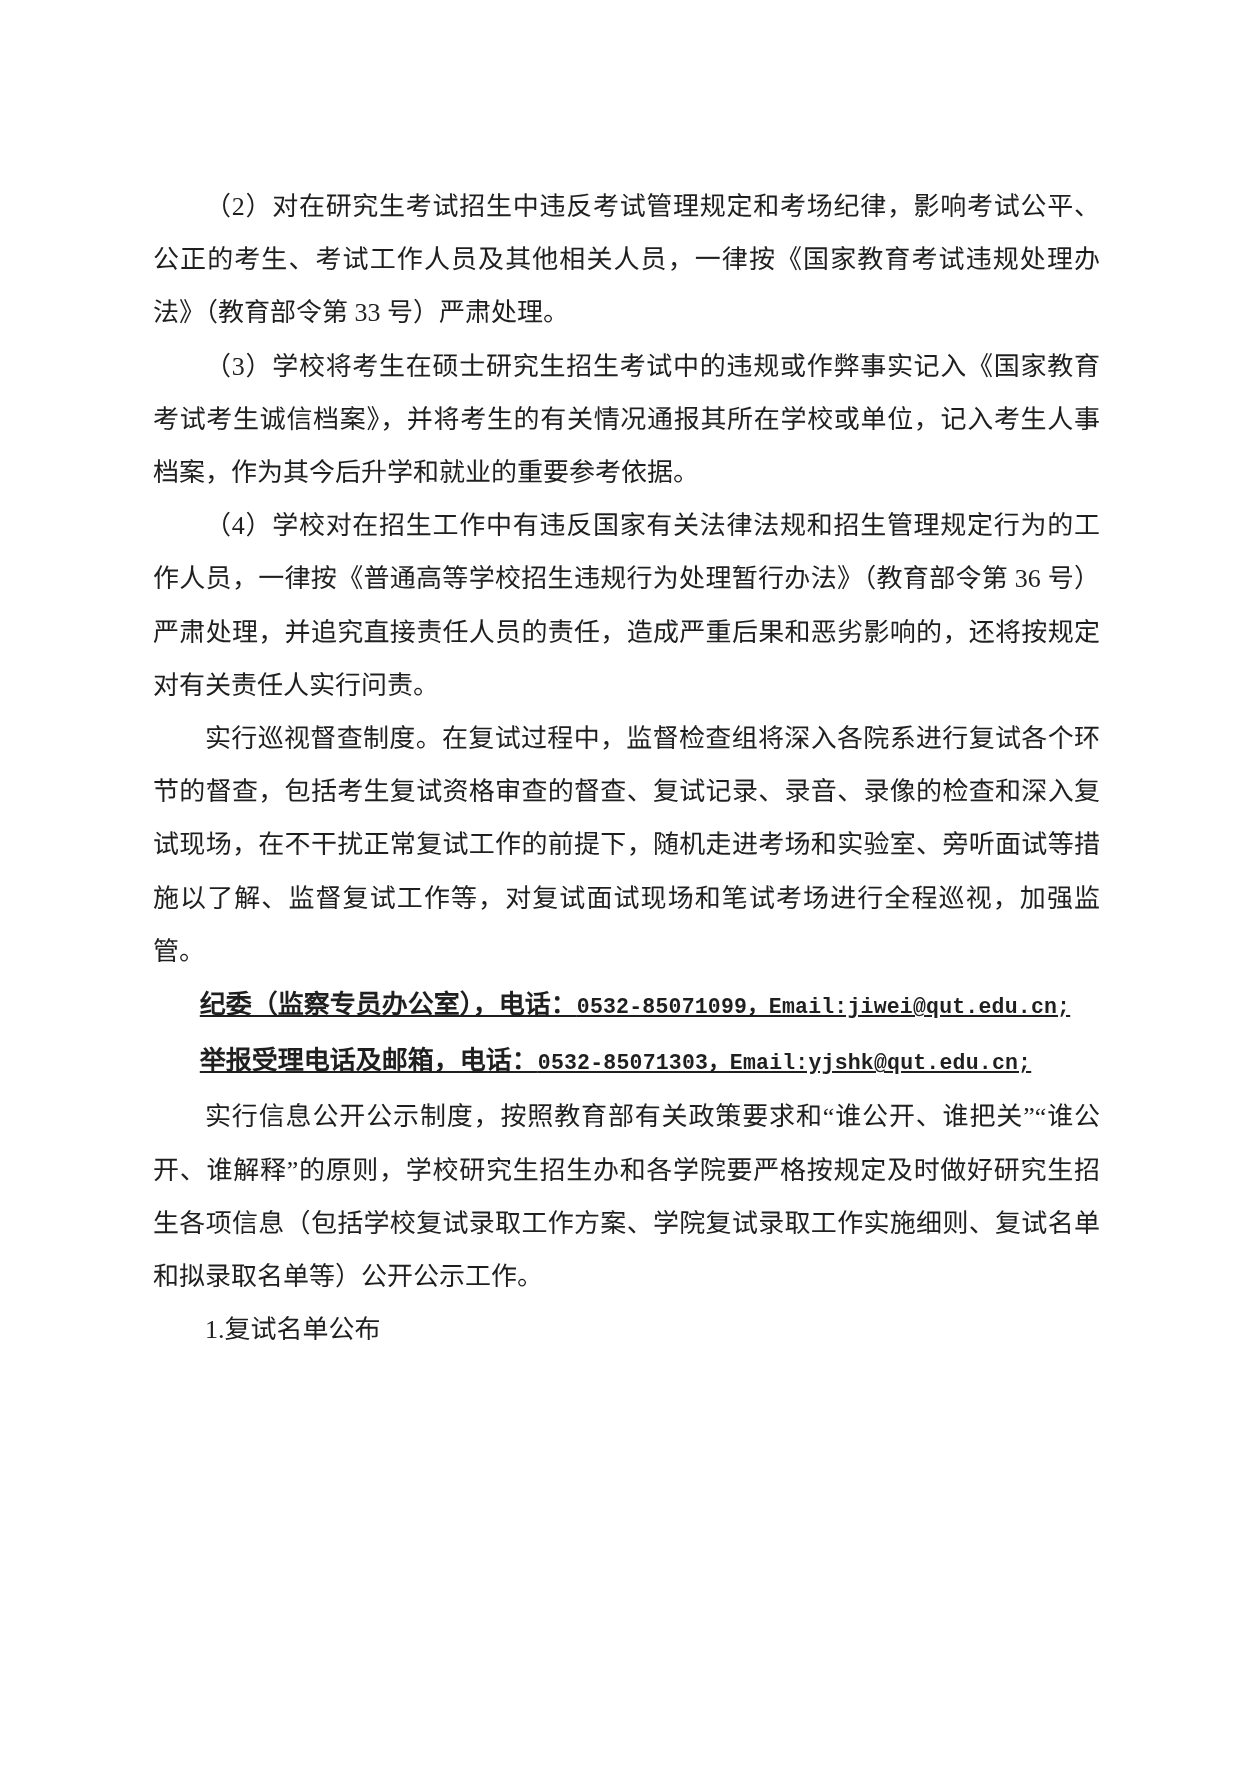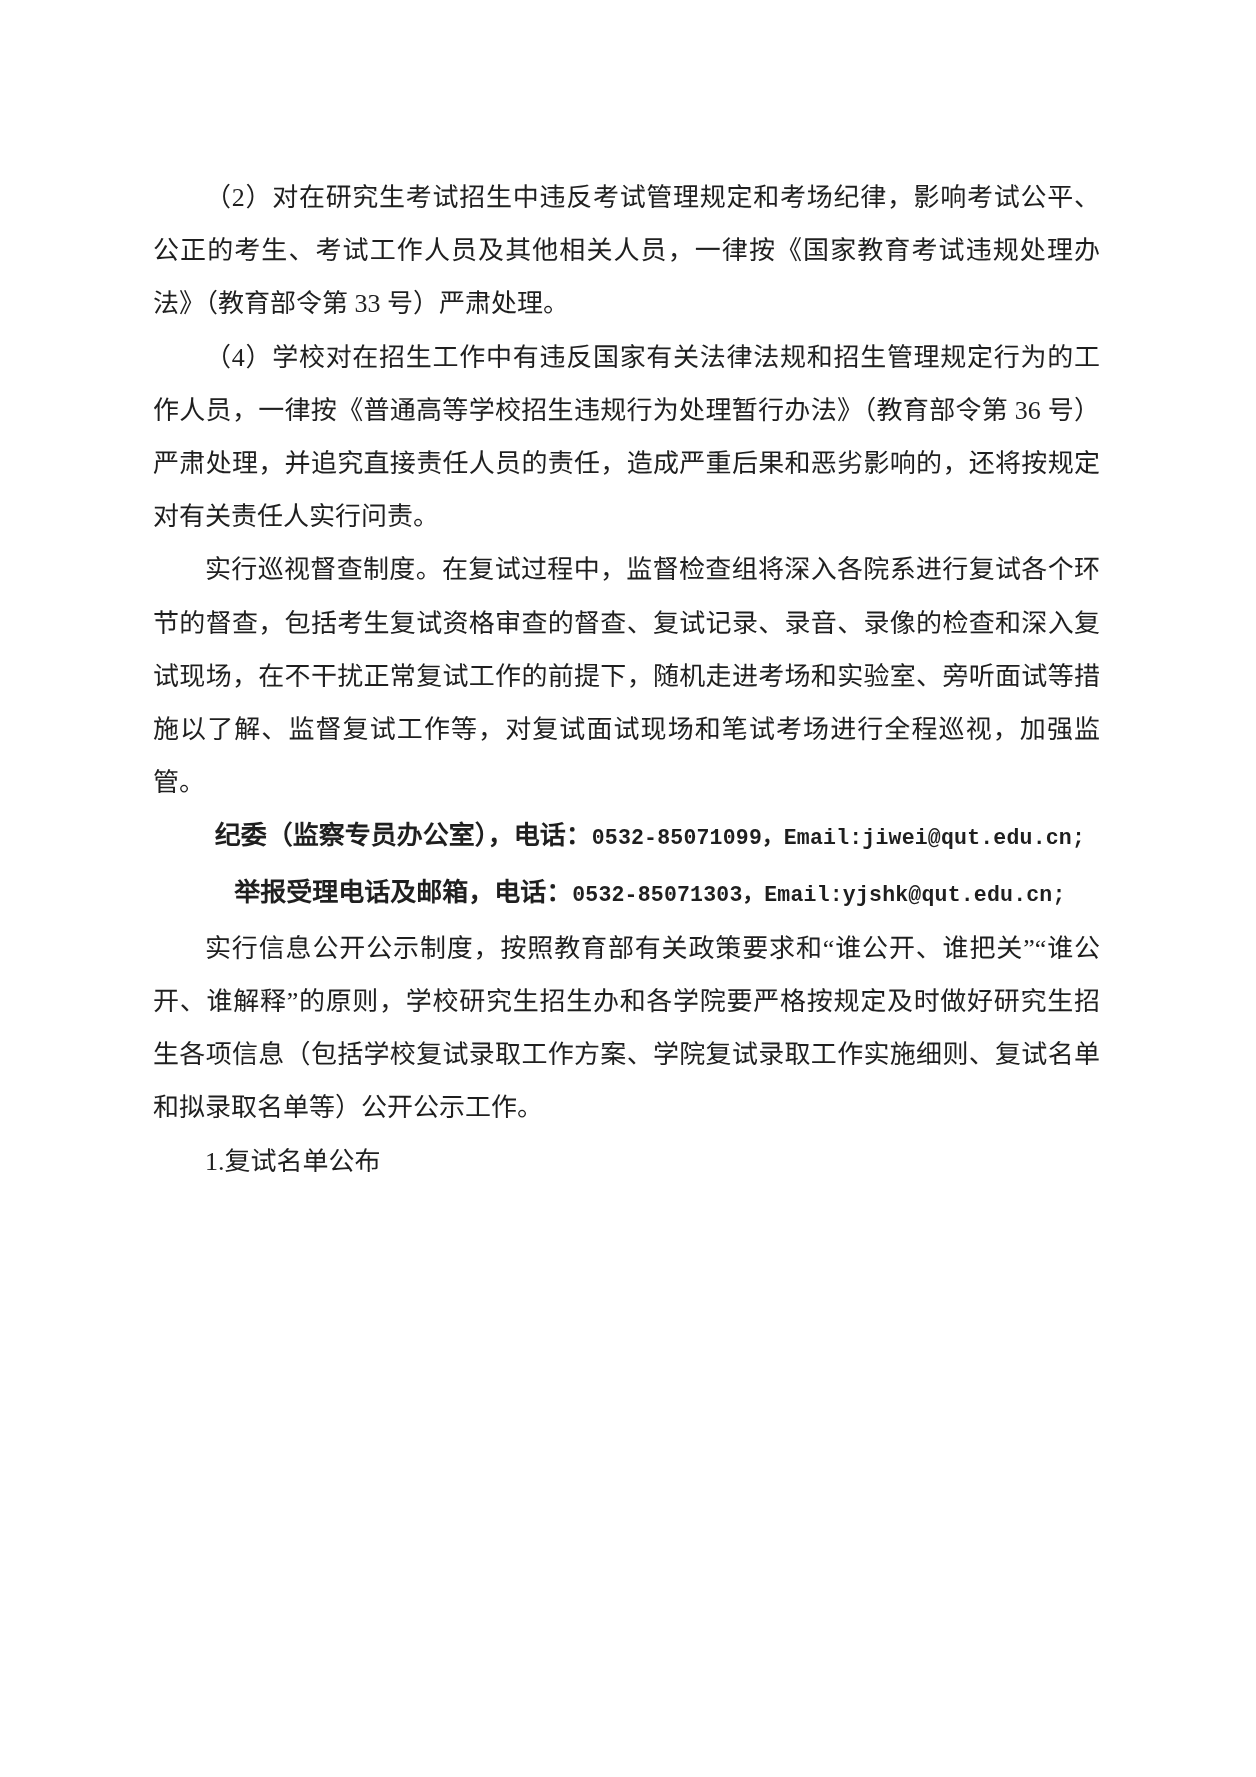--- a/index.html
+++ b/index.html
@@ -4,59 +4,61 @@
 <style>
   html, body {
     margin: 0;
     padding: 0;
     background: #ffffff;
   }
   .page {
     position: relative;
     width: 1256px;
     height: 1329px;
-    margin: 7px auto;
+    margin: 16px auto;
     background: #ffffff;
     box-sizing: border-box;
     padding: 164px 156px 0 153px;
     overflow: hidden;
   }
   .doc-body {
     font-family: "Liberation Serif", "DejaVu Serif", serif;
     font-size: 26px;
     line-height: 53.2px;
     color: #1f1f1f;
     text-align: justify;
   }
   .doc-body p {
     margin: 0;
     text-indent: 2em;
   }
   p.contact-line {
     font-weight: bold;
     text-indent: 1.8em;
     white-space: nowrap;
-    text-align: center;
+    text-align: left;
     font-family: "Liberation Sans", "DejaVu Sans", sans-serif;
+    text-decoration: underline;
   }
   p.contact-line .latin-seg {
     font-family: "Liberation Mono", "DejaVu Sans Mono", monospace;
     font-size: 21.5px;
     font-weight: bold;
     letter-spacing: 0.2px;
   }
 </style>
 </head>
 <body>
 
 <div class="page">
   <div class="doc-body">
 
     <p>（2）对在研究生考试招生中违反考试管理规定和考场纪律，影响考试公平、公正的考生、考试工作人员及其他相关人员，一律按《国家教育考试违规处理办法》（教育部令第 33 号）严肃处理。</p>
 
+    <p>（3）学校将考生在硕士研究生招生考试中的违规或作弊事实记入《国家教育考试考生诚信档案》，并将考生的有关情况通报其所在学校或单位，记入考生人事档案，作为其今后升学和就业的重要参考依据。</p>
 
     <p>（4）学校对在招生工作中有违反国家有关法律法规和招生管理规定行为的工作人员，一律按《普通高等学校招生违规行为处理暂行办法》（教育部令第 36 号）严肃处理，并追究直接责任人员的责任，造成严重后果和恶劣影响的，还将按规定对有关责任人实行问责。</p>
 
 
 
     <p>实行巡视督查制度。在复试过程中，监督检查组将深入各院系进行复试各个环节的督查，包括考生复试资格审查的督查、复试记录、录音、录像的检查和深入复试现场，在不干扰正常复试工作的前提下，随机走进考场和实验室、旁听面试等措施以了解、监督复试工作等，对复试面试现场和笔试考场进行全程巡视，加强监管。</p>
 
 
     <p class="contact-line">
       <span class="zh-seg">纪委（监察专员办公室），电话：</span><span class="latin-seg">0532-85071099，Email:jiwei@qut.edu.cn;</span>

